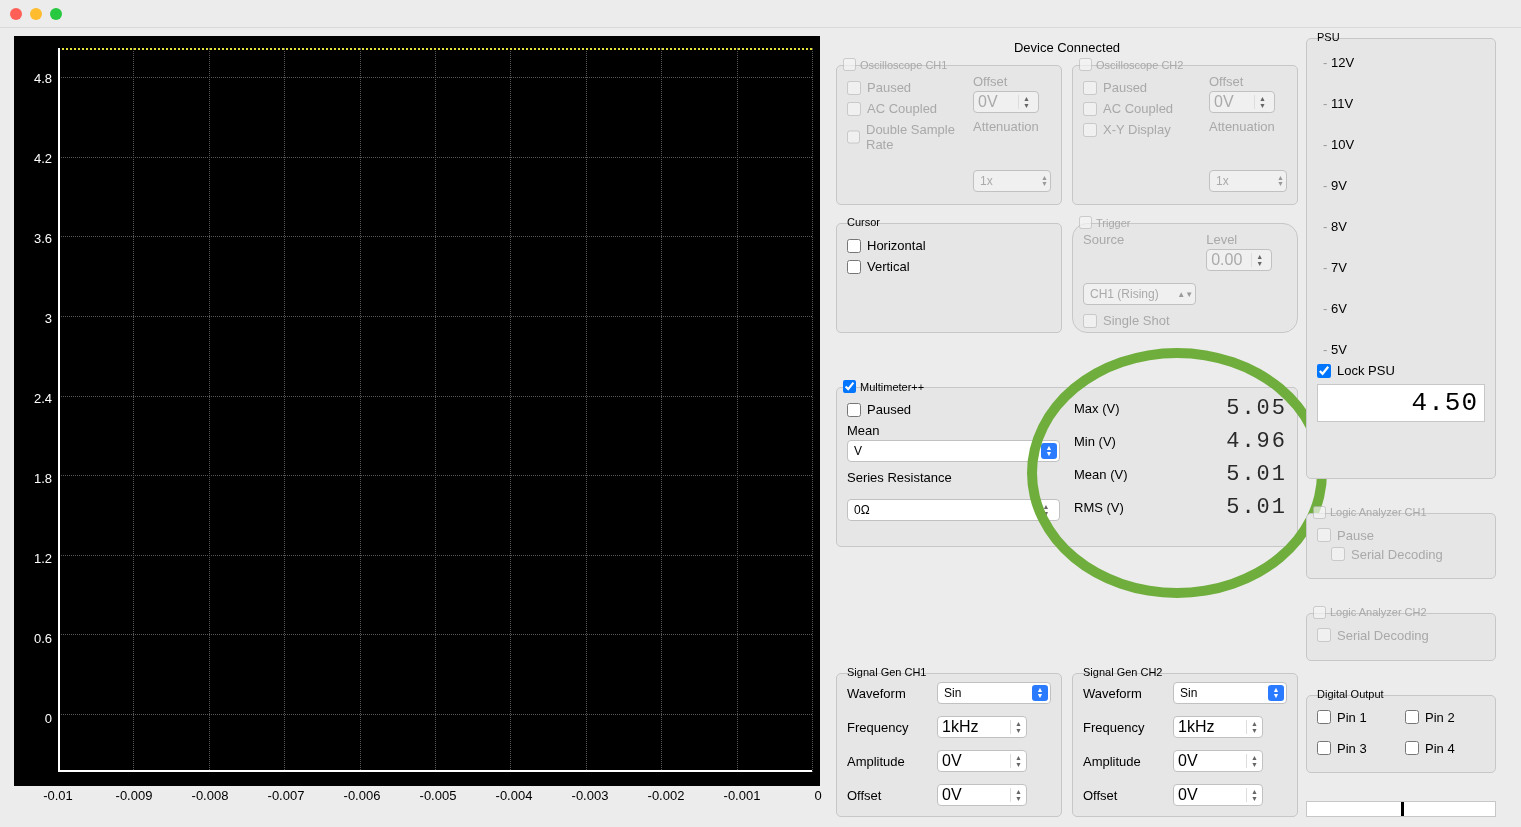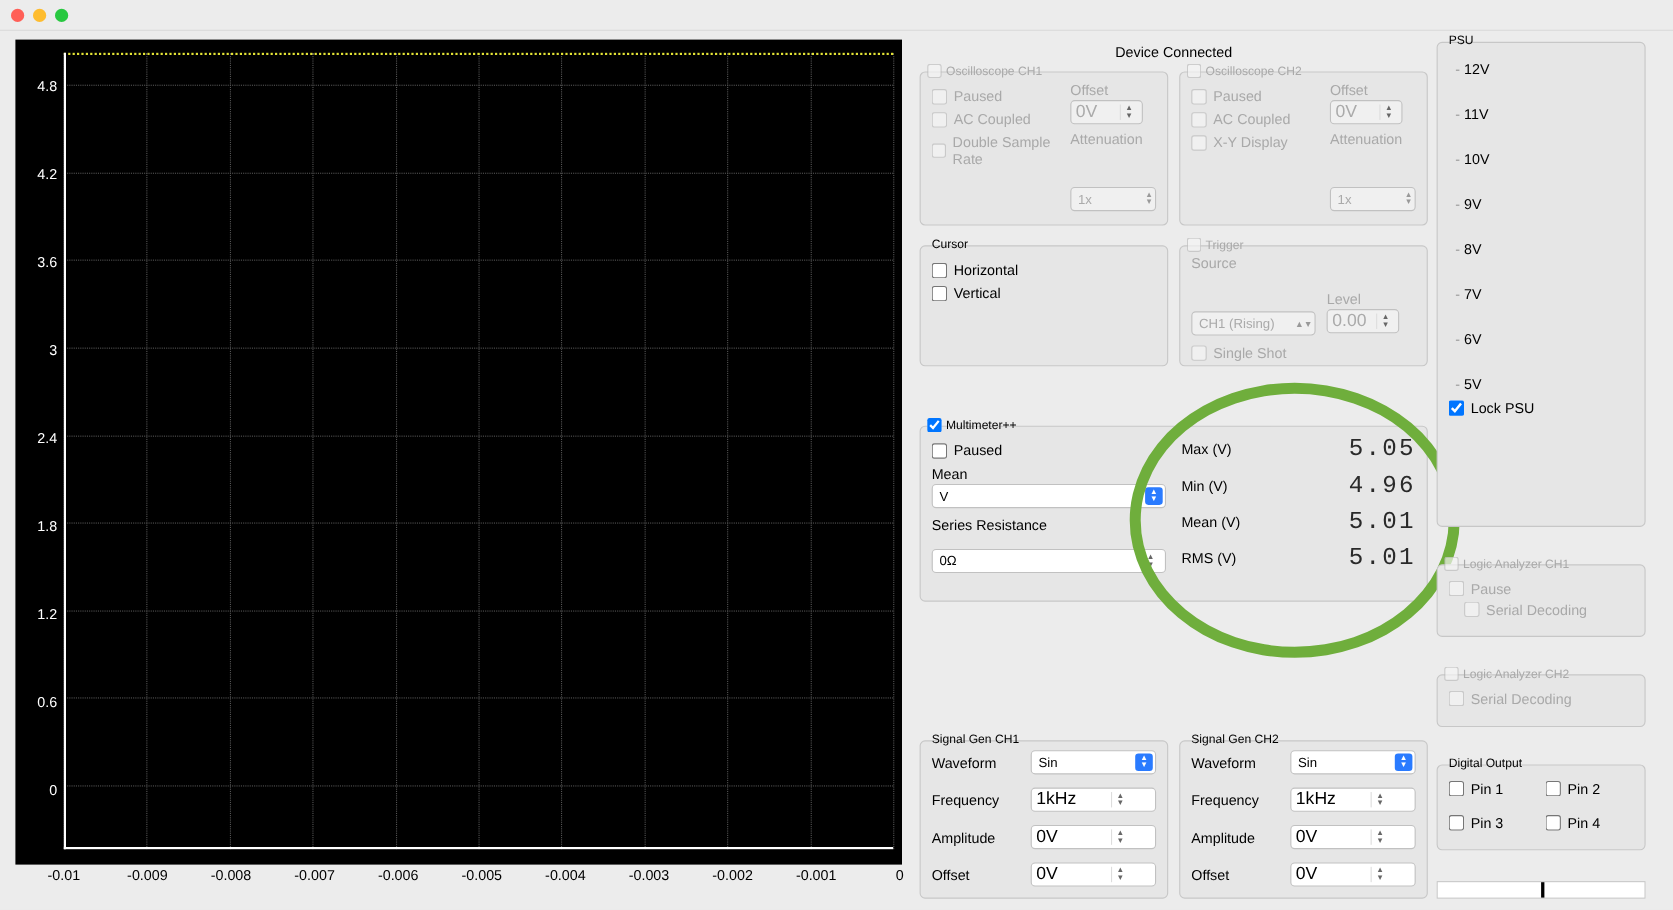--- a/index.html
+++ b/index.html
@@ -25,40 +25,40 @@
 .trace { position:absolute; top:20px; left:44px; right:10px; height:2px; border-top: 2px dotted #e2e235;}
 
 
 .controls { flex:1; padding: 10px 10px 10px 4px; display:flex; gap:8px;}
 
 .groupbox { border:1px solid #c7c7c7; border-radius:5px; background:#e6e6e6; position:relative;  padding:8px 10px 10px; }
 .groupbox.disabled { color:#a9a9a9; }
 .groupbox .gb-title { position:absolute; top:-8px; left:8px; font-size:11px; background:transparent; padding:0 2px;}
 .groupbox .gb-chk { position:absolute; top:-8px; left:6px; font-size:11px; display:flex; align-items:center; gap:4px;}
 .groupbox .gb-chk input {margin:0;}
-.groupbox .gb-chk.disabled {color:#a9a9a9;align-items:flex-end;}
+.groupbox .gb-chk.disabled {color:#a9a9a9;}
 
 .col-a { width: 462px; display:flex; flex-direction:column;}
 .col-b { width: 190px; display:flex; flex-direction:column;gap:20px;}
 
 .device-status { text-align:center; font-size:13px; margin: 2px 0 10px;}
 
 .row-two { display:flex; gap:10px; }
 .row-two > * { flex:1;}
 
 .chk { display:flex; align-items:center; gap:6px; font-size:13px; margin:6px 0;}
 .chk input { width:14px; height:14px;}
 .chk.disabled{color:#a9a9a9;}
 .sublabel{font-size:13px; color:#a9a9a9; margin-bottom:2px;}
 
 .spin { display:flex; border:1px solid #c1c1c1; border-radius:4px; background:#fff; height:22px; align-items:center; width:66px;}
 .spin.disabled{background:#f0f0f0; color:#aaa;}
 .spin input{border:none; outline:none; width:44px; padding:0 4px; font-size:16px; background:transparent; color:inherit;}
 .spin .updn { width:16px; display:flex; flex-direction:column; font-size:7px; line-height:7px; align-items:center; color:#666; border-left:1px solid #ddd;}
-.spin.wide{width:114px;align-items:center;} .spin.wide input{width:72px;}
+.spin.wide{width:90px;align-items:center;} .spin.wide input{width:72px;}
 
 .select { border:1px solid #c1c1c1; border-radius:4px; background:#fff; height:22px; display:flex; align-items:center; justify-content:space-between; padding:0 2px 0 6px; font-size:12px;}
 .select .arrow{ background:#2a7bff; color:#fff; border-radius:3px; width:16px; height:16px; display:flex; flex-direction:column; align-items:center; justify-content:center; font-size:7px; line-height:6px;}
 .select.disabled{background:#f0f0f0; color:#aaa;margin-top:36px;}
 
 .multimeter-vals { display:grid; grid-template-columns: 80px 1fr; row-gap:8px; align-items:center; font-size:13px;}
 .lcd { font-family: "Courier New", monospace; font-size:22px; letter-spacing:2px; text-align:right; color:#2a2a2a;}
 .lcd::before{content:"";}
 
 .siggen-grid { display:grid; grid-template-columns: 78px 1fr; row-gap:6px; align-items:center; font-size:13px;gap:12px;}
@@ -235,26 +235,26 @@
           <div class="gb-title">Cursor</div>
           <label class="chk">
               <input type="checkbox" style="">
               <span>Horizontal</span>
             </label>
           <label class="chk">
               <input type="checkbox" style="">
               <span>Vertical</span>
             </label>
         </div>
-        <div class="groupbox disabled" style="height:110px;">
+        <div class="groupbox disabled" style="height:110px;border-radius:15px;">
           <label class="gb-chk disabled">
               <input type="checkbox" disabled="" style="">
               <span>Trigger</span>
             </label>
-          <div style="display:flex; gap:10px;align-items:center;">
+          <div style="display:flex; gap:10px;">
             <div style="flex:1.4;">
               <div class="sublabel">Source</div>
               <div class="select disabled">
                   <span>CH1 (Rising)</span>
                   <span style="font-size:8px;color:#999">▲▼</span>
                 </div>
               <label class="chk disabled" style="margin-top:8px">
                   <input type="checkbox" disabled="" style="">
                   <span>Single Shot</span>
                 </label>
@@ -398,20 +398,21 @@
           <div>9V</div>
           <div>8V</div>
           <div>7V</div>
           <div>6V</div>
           <div>5V</div>
         </div>
         <label class="chk">
             <input type="checkbox" checked="" style="">
             <span>Lock PSU</span>
           </label>
+        <div class="psu-lcd">4.50</div>
       </div>
 
       <div class="groupbox disabled" style="margin-top:14px;height:72px;">
         <label class="gb-chk disabled">
             <input type="checkbox" disabled="" style="">
             <span>Logic Analyzer CH1</span>
           </label>
         <label class="chk disabled">
             <input type="checkbox" disabled="" style="">
             <span>Pause</span>

